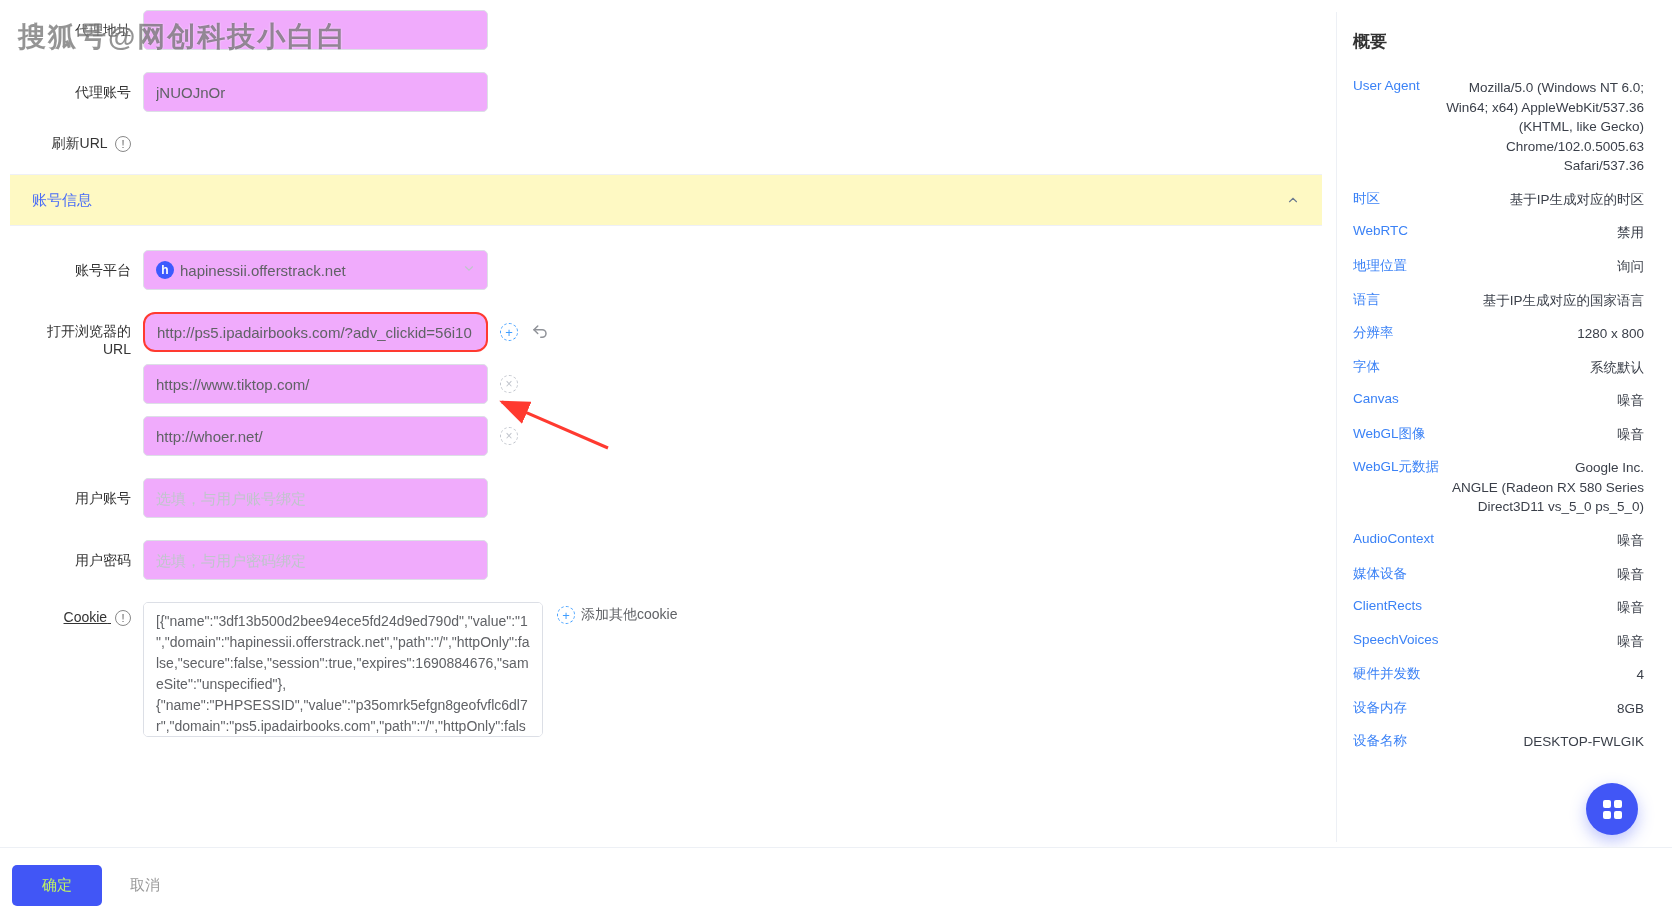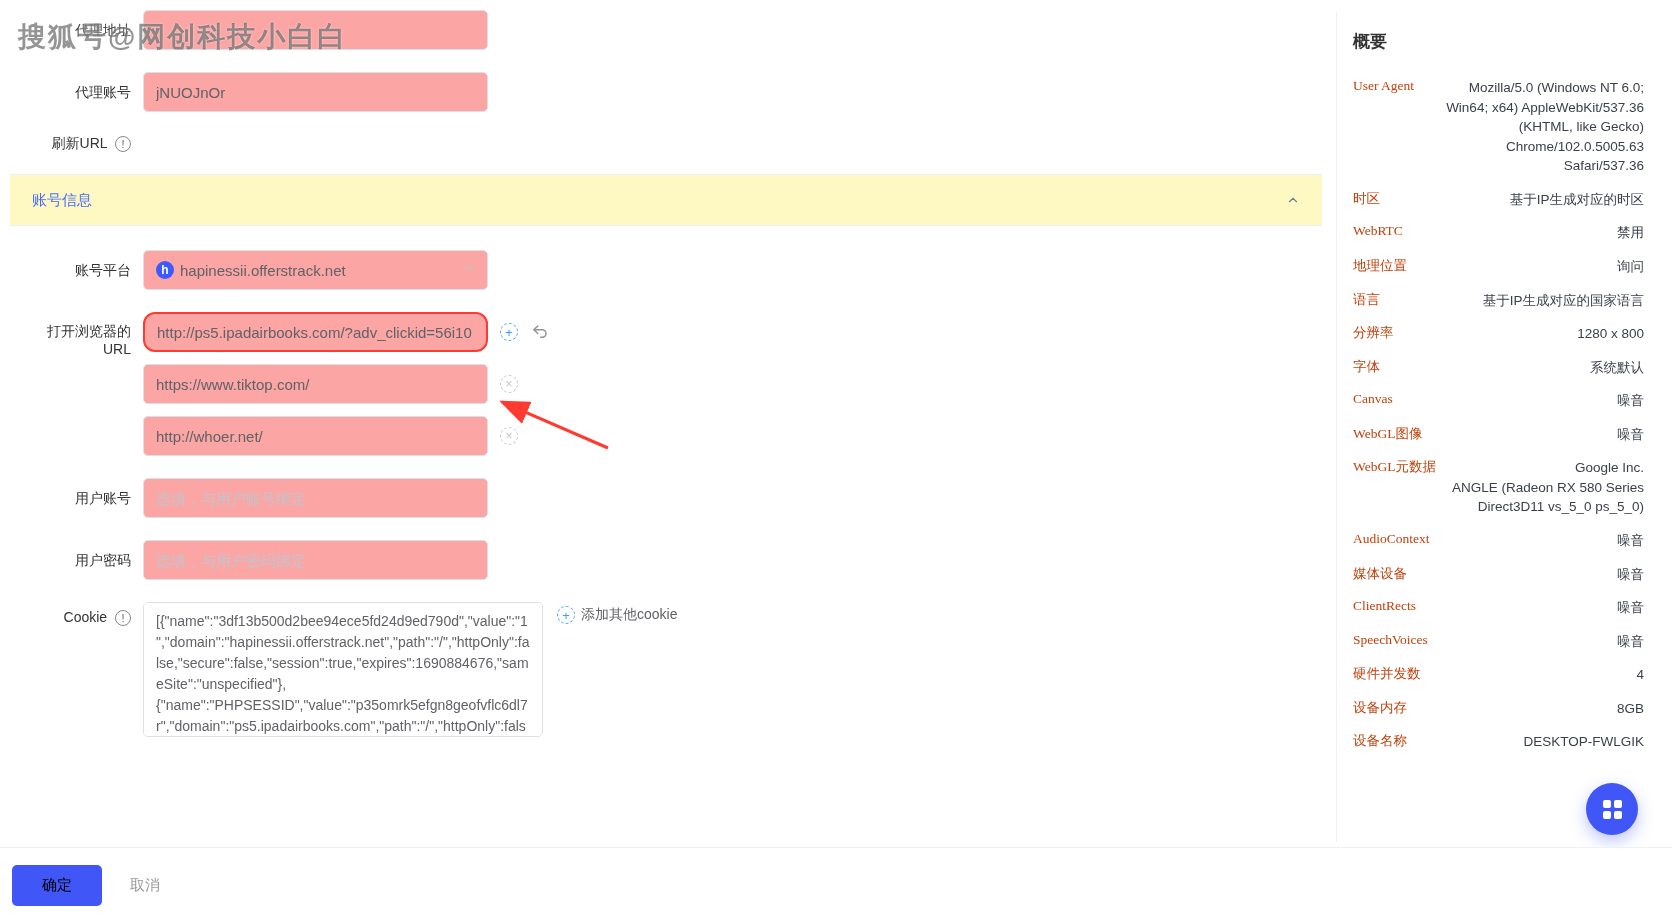--- a/index.html
+++ b/index.html
@@ -64,21 +64,21 @@
   align-items: center;
 }
 .input-text {
   width: 345px;
   height: 40px;
   border: 1px solid #dcdfe6;
   border-radius: 5px;
   padding: 0 12px;
   font-size: 15px;
   color: #606266;
-  background: #fca5a5;
+  background: #f0abfc;
 }
 .input-text::placeholder { color: #c0c4cc; }
 .input-highlight {
   border: 2.5px solid #ff3a30;
   border-radius: 12px;
 }
 .icon-btn {
   width: 24px;
   height: 24px;
   display: flex;
@@ -206,21 +206,21 @@
   right: 0;
   height: 76px;
   border-top: 1px solid #edf0f5;
   background: #fff;
   display: flex;
   align-items: center;
   padding-left: 12px;
 }
 .btn-primary {
   background: #4156f6;
-  color: #000000;
+  color: #bef264;
   border: none;
   border-radius: 5px;
   padding: 11px 30px;
   font-size: 15px;
   cursor: pointer;
 }
 .btn-link {
   background: none;
   border: none;
   color: #999;
@@ -244,21 +244,21 @@
   color: #333;
   margin-bottom: 18px;
 }
 .kv-row {
   display: flex;
   justify-content: space-between;
   align-items: flex-start;
   padding: 7px 0;
   font-size: 13.5px;
 }
-.kv-key { color: #c2410c; flex-shrink: 0; padding-right: 12px; font-family: Liberation Serif, serif; }
+.kv-key { color: #3b82f6; flex-shrink: 0; padding-right: 12px; }
 .kv-val { color: #3a3f49; text-align: right; max-width: 210px; line-height: 1.45; }
 .float-btn {
   position: absolute;
   right: 34px;
   bottom: 88px;
   width: 52px;
   height: 52px;
   border-radius: 50%;
   background: #4156f6;
   display: flex;
@@ -372,21 +372,21 @@
         </div>
 
         <div class="form-row">
           <div class="label-col">用户密码</div>
           <div class="input-col">
             <input class="input-text" type="text" placeholder="选填，与用户密码绑定" style="">
           </div>
         </div>
 
         <div class="form-row" style="align-items:flex-start;">
-          <div class="label-col" style="padding-top:6px;">
+          <div class="label-col" style="padding-top:6px;text-decoration:underline;">
             <span>Cookie</span>
             <span class="icon-info">!</span>
           </div>
           <div class="input-col" style="align-items:flex-start;">
             <textarea class="textarea-cookie" style="">[{"name":"3df13b500d2bee94ece5fd24d9ed790d","value":"1","domain":"hapinessii.offerstrack.net","path":"/","httpOnly":false,"secure":false,"session":true,"expires":1690884676,"sameSite":"unspecified"},{"name":"PHPSESSID","value":"p35omrk5efgn8geofvflc6dl7r","domain":"ps5.ipadairbooks.com","path":"/","httpOnly":false,"secure":false,"session":true,"expires":1690884676,"</textarea>
             <span class="cookie-add">
               <span class="dash-add" style="margin-left:0;margin-right:6px;">+</span>
               <span>添加其他cookie</span>
             </span>
           </div>

